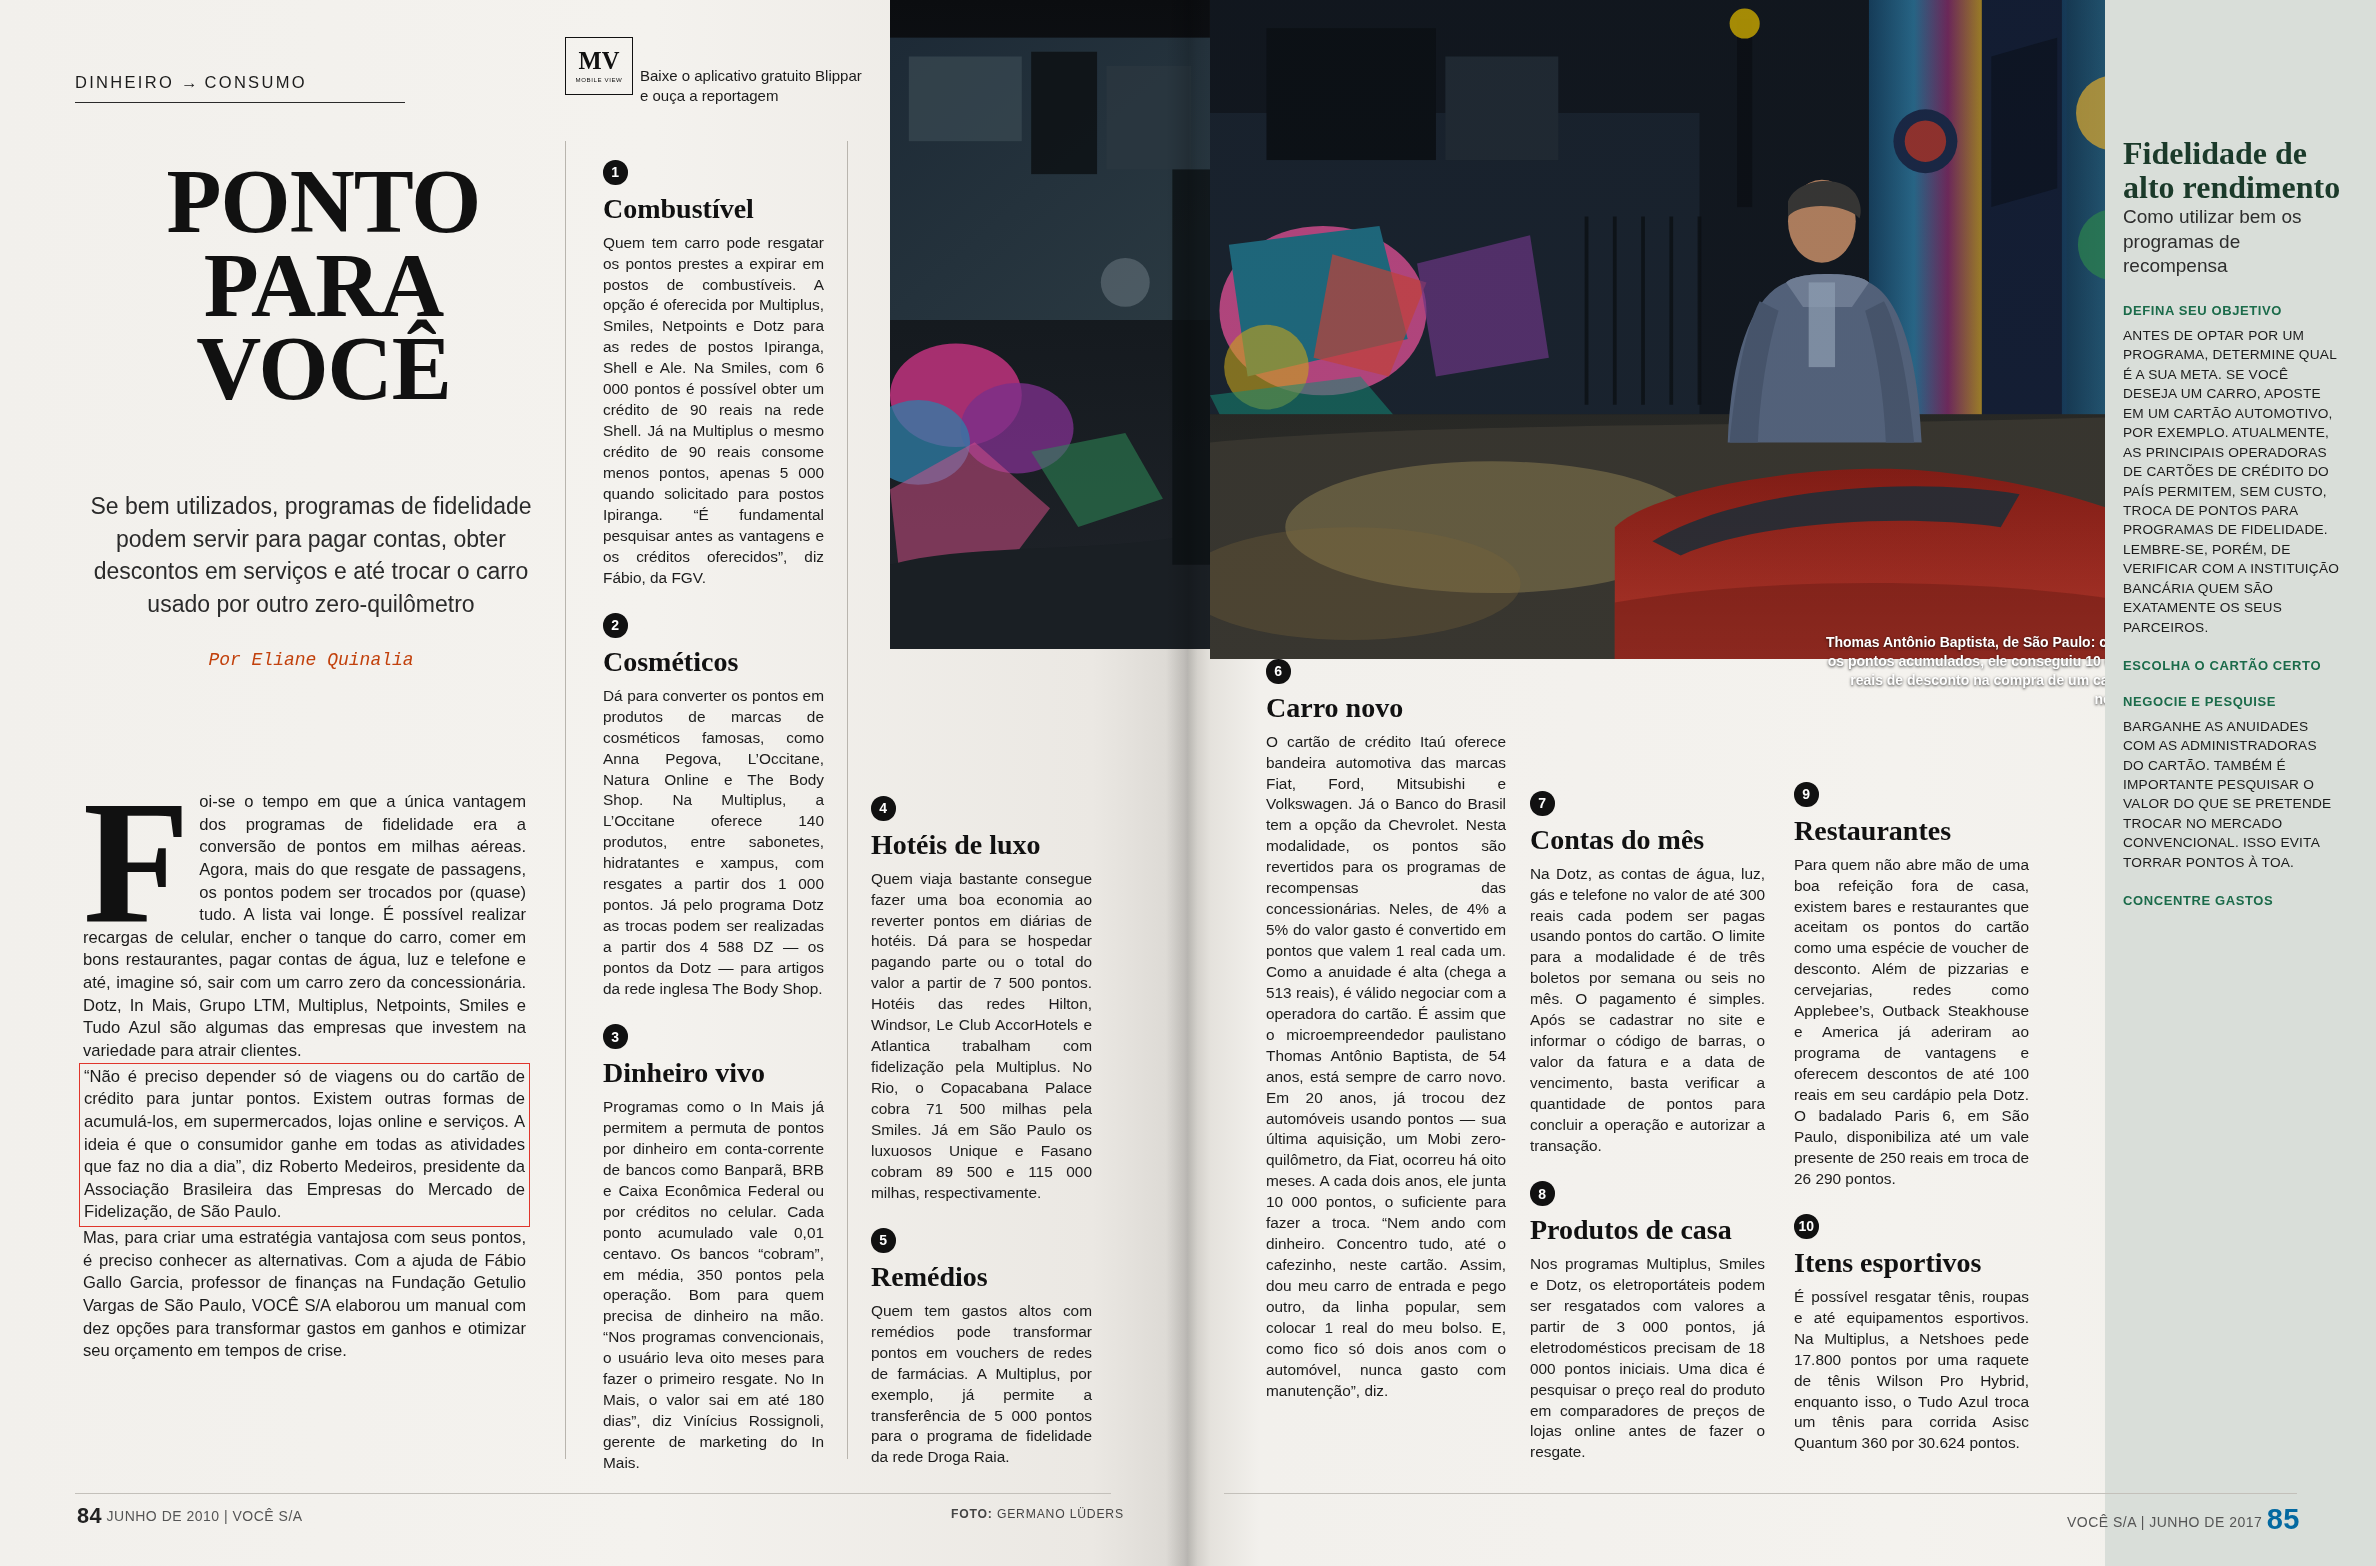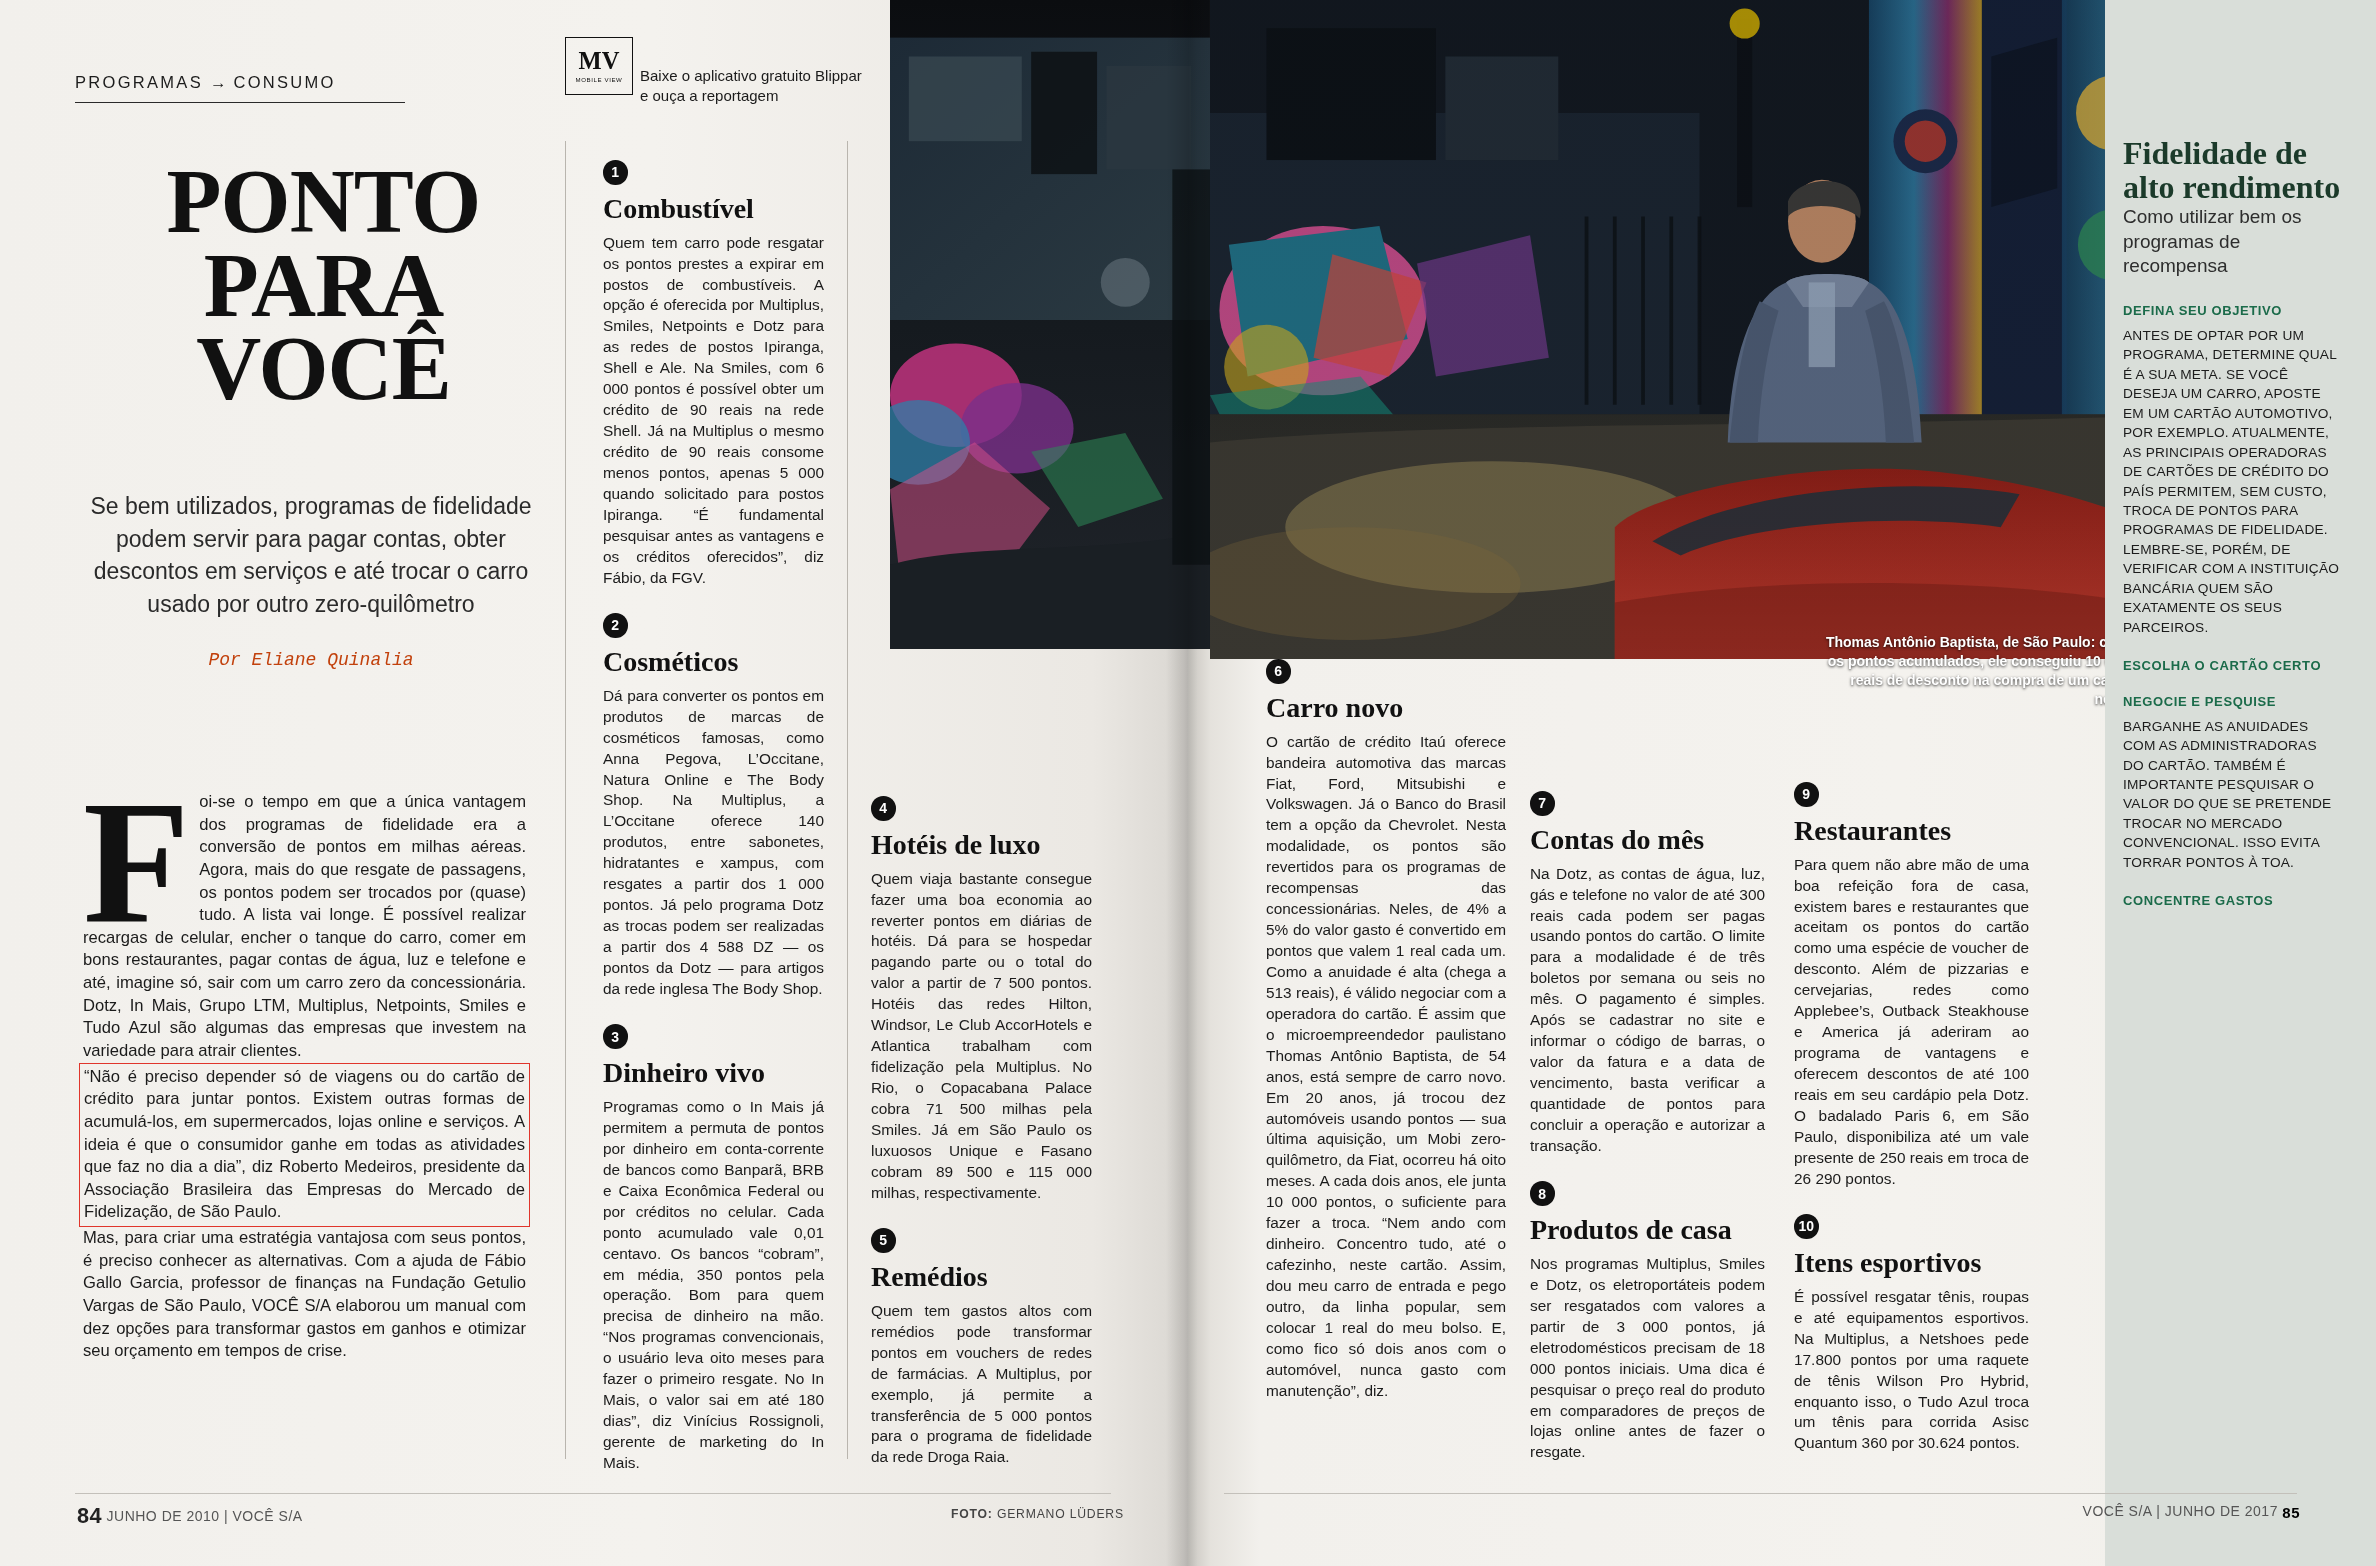--- a/index.html
+++ b/index.html
@@ -134,21 +134,21 @@
   }
   .rail-sq{display:inline-block;width:8.5px;height:8.5px;background:#1b6b4a;margin-left:3.8px;vertical-align:baseline;}
   
   .folio-l{
     position:absolute;left:77px;top:1503px;font-size:14px;color:#555;letter-spacing:0.5px;
   }
   .folio-l b{font-size:21.7px;color:#222;vertical-align:-1.9px;}
   .folio-r{
     position:absolute;right:77px;top:1503px;font-size:14px;color:#555;letter-spacing:0.5px;text-align:right;
   }
-  .folio-r b{font-size:15px;color:#000000;vertical-align:-1.9px;}
+  .folio-r b{font-size:29px;color:#0369a1;vertical-align:-1.9px;}
   .photocredit{
     position:absolute;left:951px;top:1507px;font-size:12.2px;letter-spacing:0.8px;color:#444;
   }
   .photocredit b{font-weight:700;}
   .hrule-bottom{
     position:absolute;left:75px;top:1493px;width:1036px;height:0.9px;background:#c3c0ba;
   }
   .hrule-bottom2{
     position:absolute;left:1224px;top:1493px;width:1073px;height:0.9px;background:#c3c0ba;
   }
@@ -268,21 +268,21 @@
         <path d="M748,470 c-6,-60 -16,-120 -32,-150 l-20,10 c12,40 20,90 22,140 z" fill="#4d5c75"></path>
       </g>
 
       <rect width="1040" height="700" fill="url(#sky)" opacity=".12"></rect>
     </svg>
   </div>
 
   <div class="caption">Thomas Antônio Baptista, de São Paulo: com os pontos acumulados, ele conseguiu 10 000 reais de desconto na compra de um carro novo</div>
 
   <div class="kicker">
-    <span class="sec">PROGRAMAS</span>
+    <span class="sec">DINHEIRO</span>
     <span class="arrow">→</span>
     <span class="sec">CONSUMO</span>
   </div>
   <div class="rule-top"></div>
 
   <div class="headline">PONTO PARA VOCÊ</div>
   <div class="deck">Se bem utilizados, programas de fidelidade podem servir para pagar contas, obter descontos em serviços e até trocar o carro usado por outro zero-quilômetro</div>
   <div class="byline">Por Eliane Quinalia</div>
 
   <div class="mv">

